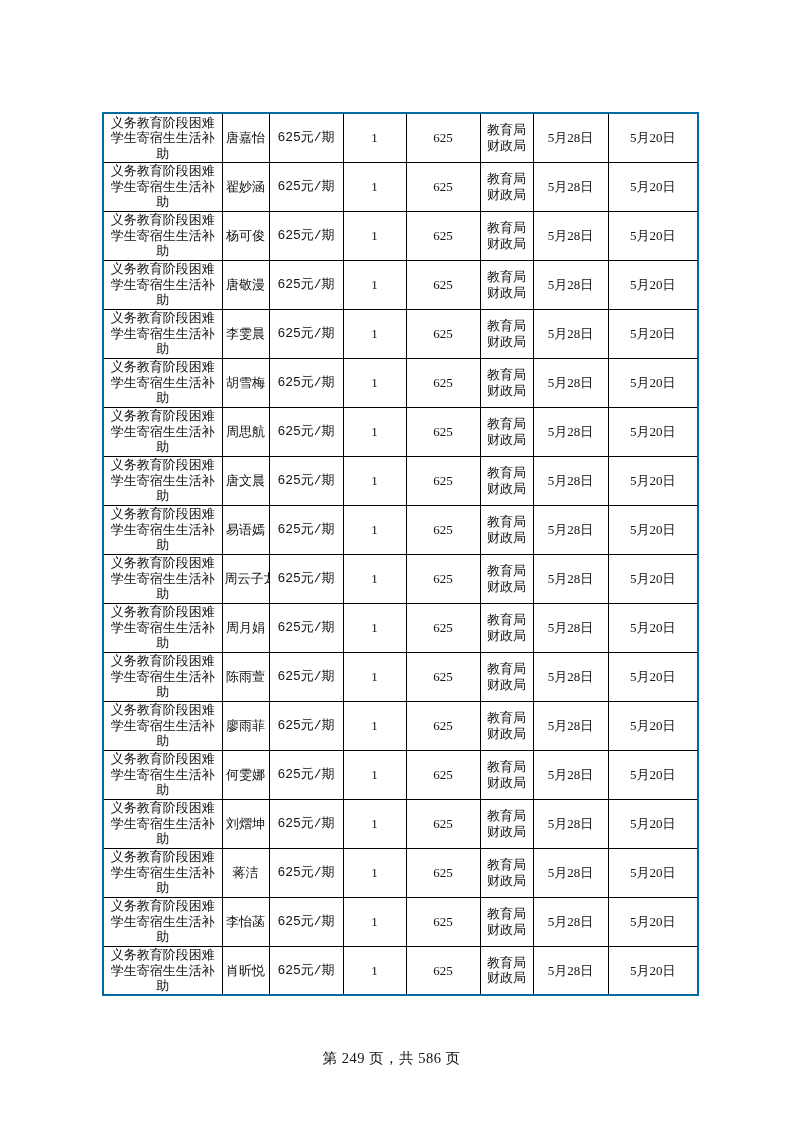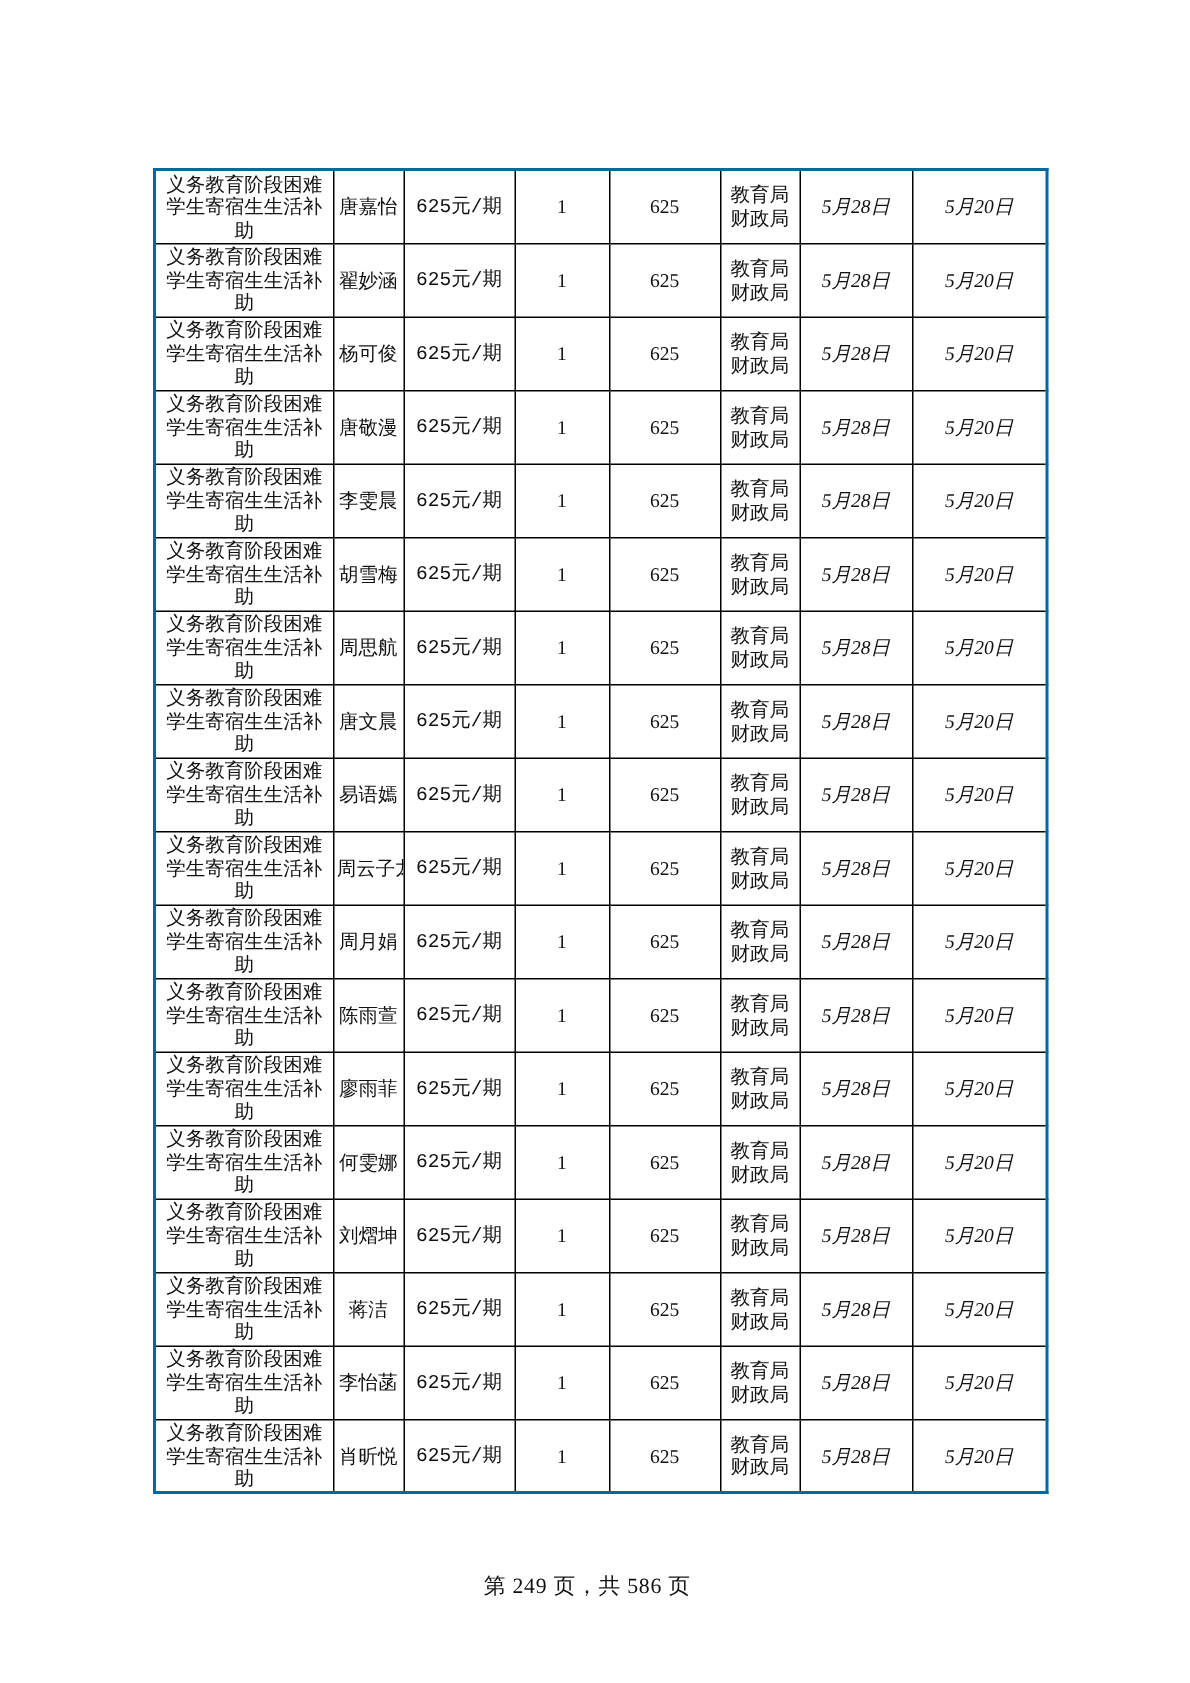--- a/index.html
+++ b/index.html
@@ -37,21 +37,21 @@
   }
   table.subsidy-table tr {
     height: 49px;
   }
   td.c-item   { padding: 0 4px; word-break: break-all; }
   td.c-name   { white-space: nowrap; padding: 0; }
   td.c-standard { white-space: nowrap; font-family: Liberation Mono, monospace; }
   td.c-qty    { }
   td.c-amount { }
   td.c-dept   { padding: 0 3px; word-break: break-all; }
-  td.c-date   { white-space: nowrap; font-style: italic; }
+  td.c-date   { white-space: nowrap; }
   .page-footer {
     position: absolute;
     top: 1048px;
     left: 0;
     width: 783px;
     text-align: center;
     font-size: 14.5px;
     line-height: 20px;
     color: #111111;
     letter-spacing: 0.5px;

